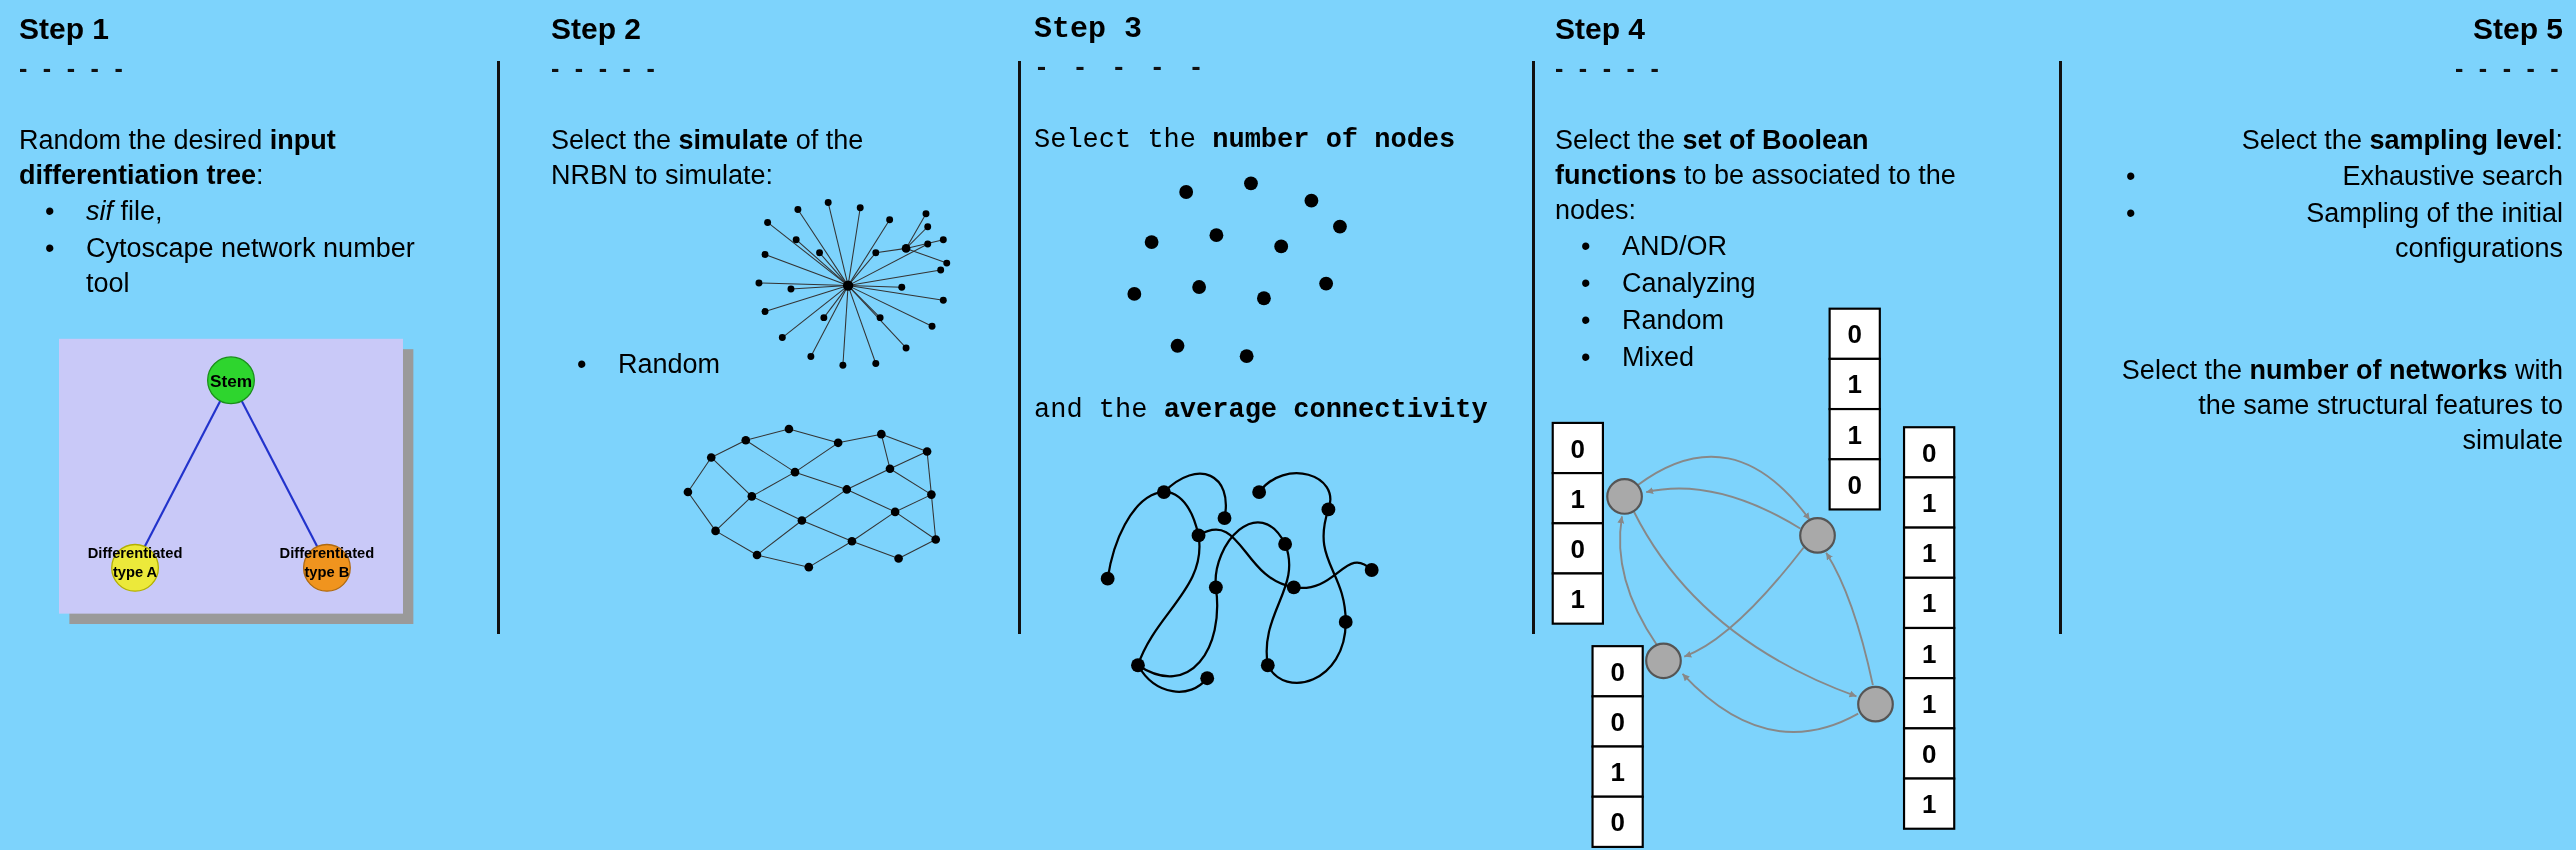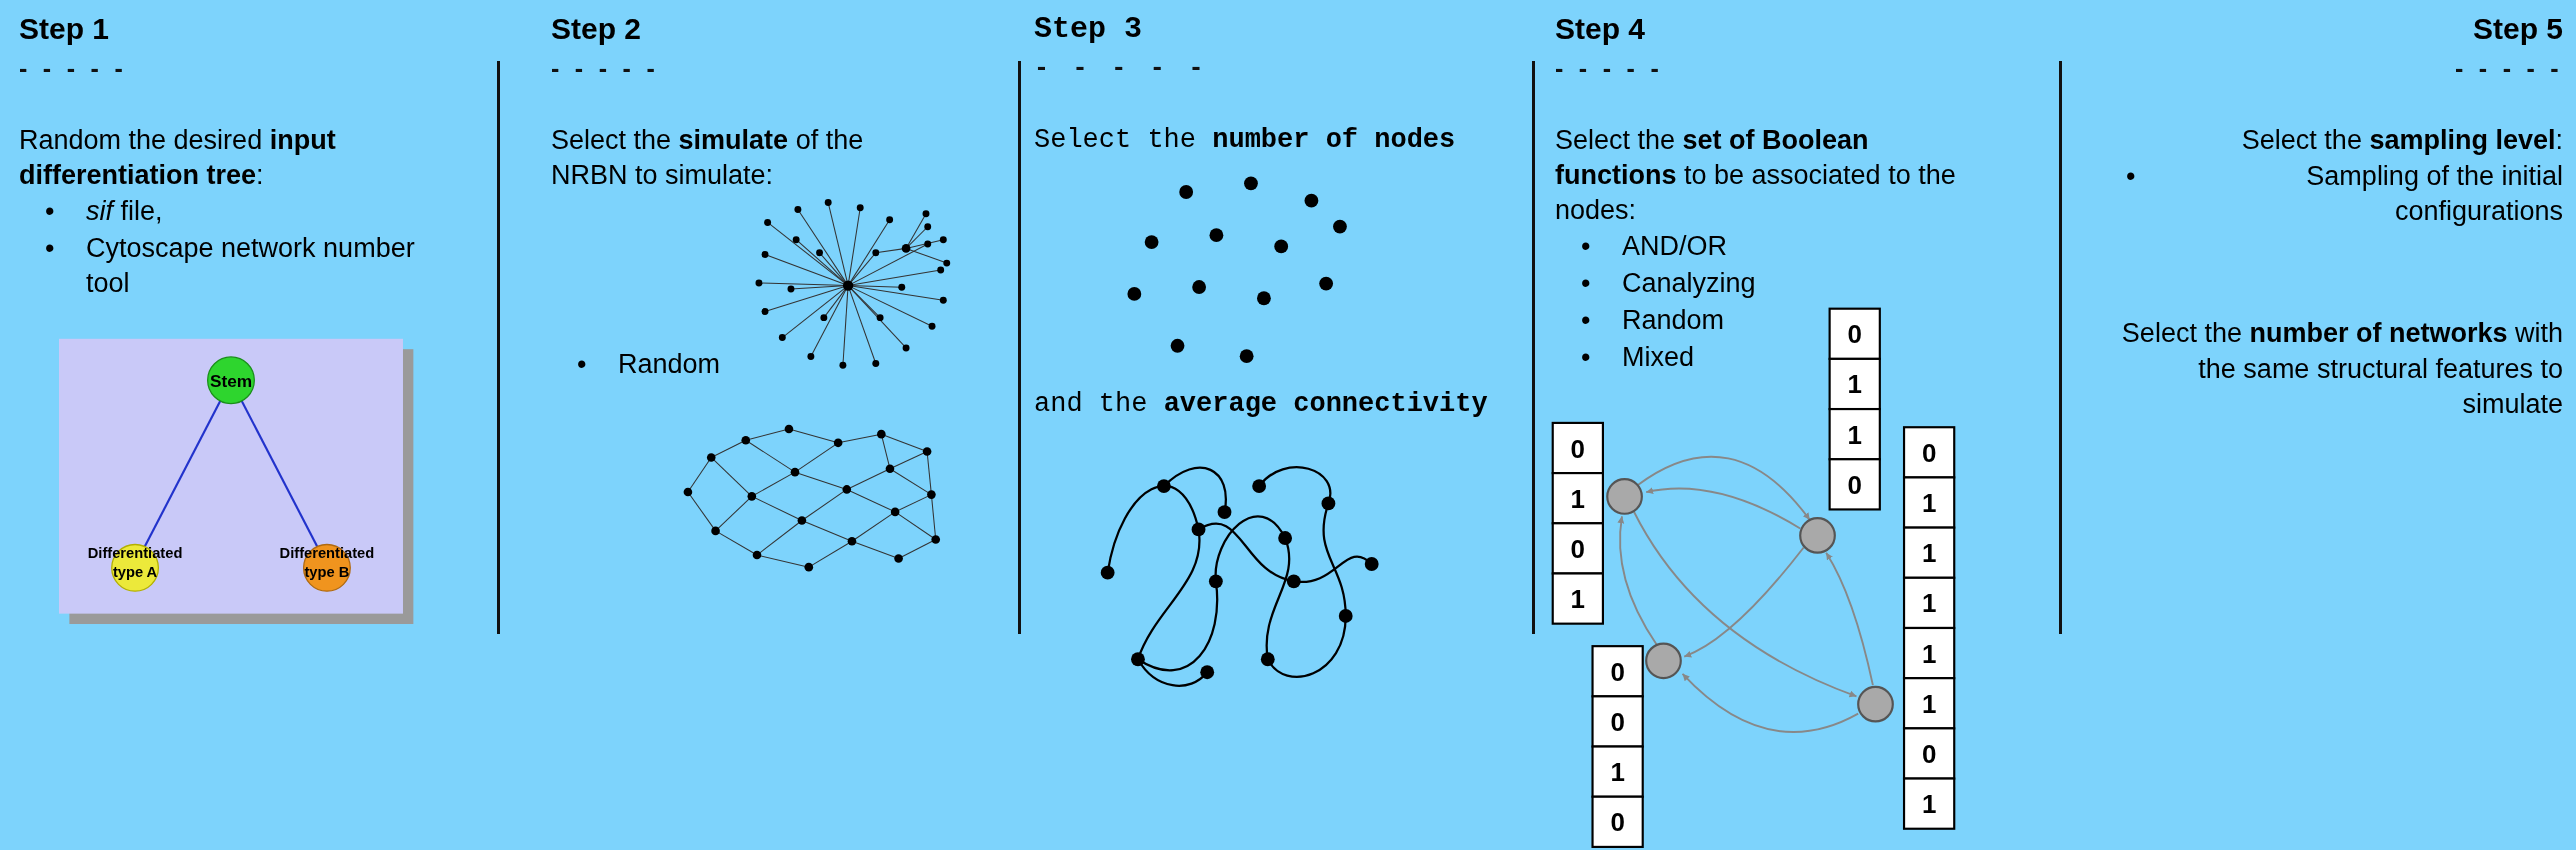--- a/index.html
+++ b/index.html
@@ -11,21 +11,21 @@
   .col-2 { left:551px;  width:381px; }
   .col-3 { left:1034px; width:463px;font-family:Liberation Mono, monospace; }
   .col-4 { left:1530px; width:407px;margin-left:25px; }
   .col-5 { left:2100px; width:463px;text-align:right; }
   .divider { position:absolute; top:61px; width:2.6px; height:573px; background:#111; }
   .d1 { left:497px; } .d2 { left:1018px; } .d3 { left:1532px; } .d4 { left:2059px; }
   .step-title { font-size:30px; font-weight:bold; line-height:1.15; }
   .dashes { font-size:25px; font-weight:bold; letter-spacing:4.3px; margin-top:7px; color:#111; }
   .para { font-size:27px; line-height:1.3; margin-top:40px; }
   .para b { font-weight:bold; }
-  .para.tight { margin-top:11px; }
+  .para.tight { margin-top:17px; }
   .bullets { margin-top:1.7px; }
   .bullet { position:relative; padding-left:67px; font-size:27px; line-height:1.3; margin-top:1.7px; }
   .bullet::before { content:"\2022"; position:absolute; left:26px; top:0; }
   .bullet.push { margin-top:154px; }
   .graphic { display:block; }
   .abs { position:absolute; }
   .cell { fill:#fff; stroke:#000; stroke-width:2.5; }
   .cellt { font-size:30px; font-weight:bold; text-anchor:middle; fill:#000; }
   .net-dot { fill:#000; }
   .net-edge { stroke:#333; stroke-width:1.2; }
@@ -332,19 +332,20 @@
           <text class="cellt" x="77" y="622">0</text>
       </g>
     </svg>
   </div>
 
   <div class="col col-5">
     <div class="step-title">Step 5</div>
     <div class="dashes">- - - - -</div>
     <div class="para"><span>Select the </span><b>sampling level</b><span>:</span></div>
     <div class="bullets">
+      <div class="bullet">Exhaustive search</div>
       <div class="bullet">Sampling of the initial configurations</div>
     </div>
     <div class="para" style="margin-top:87px;"><span>Select the </span><b>number of networks</b><span> with the same structural features to simulate</span></div>
   </div>
 
 </div>
 
 
 </body></html>

